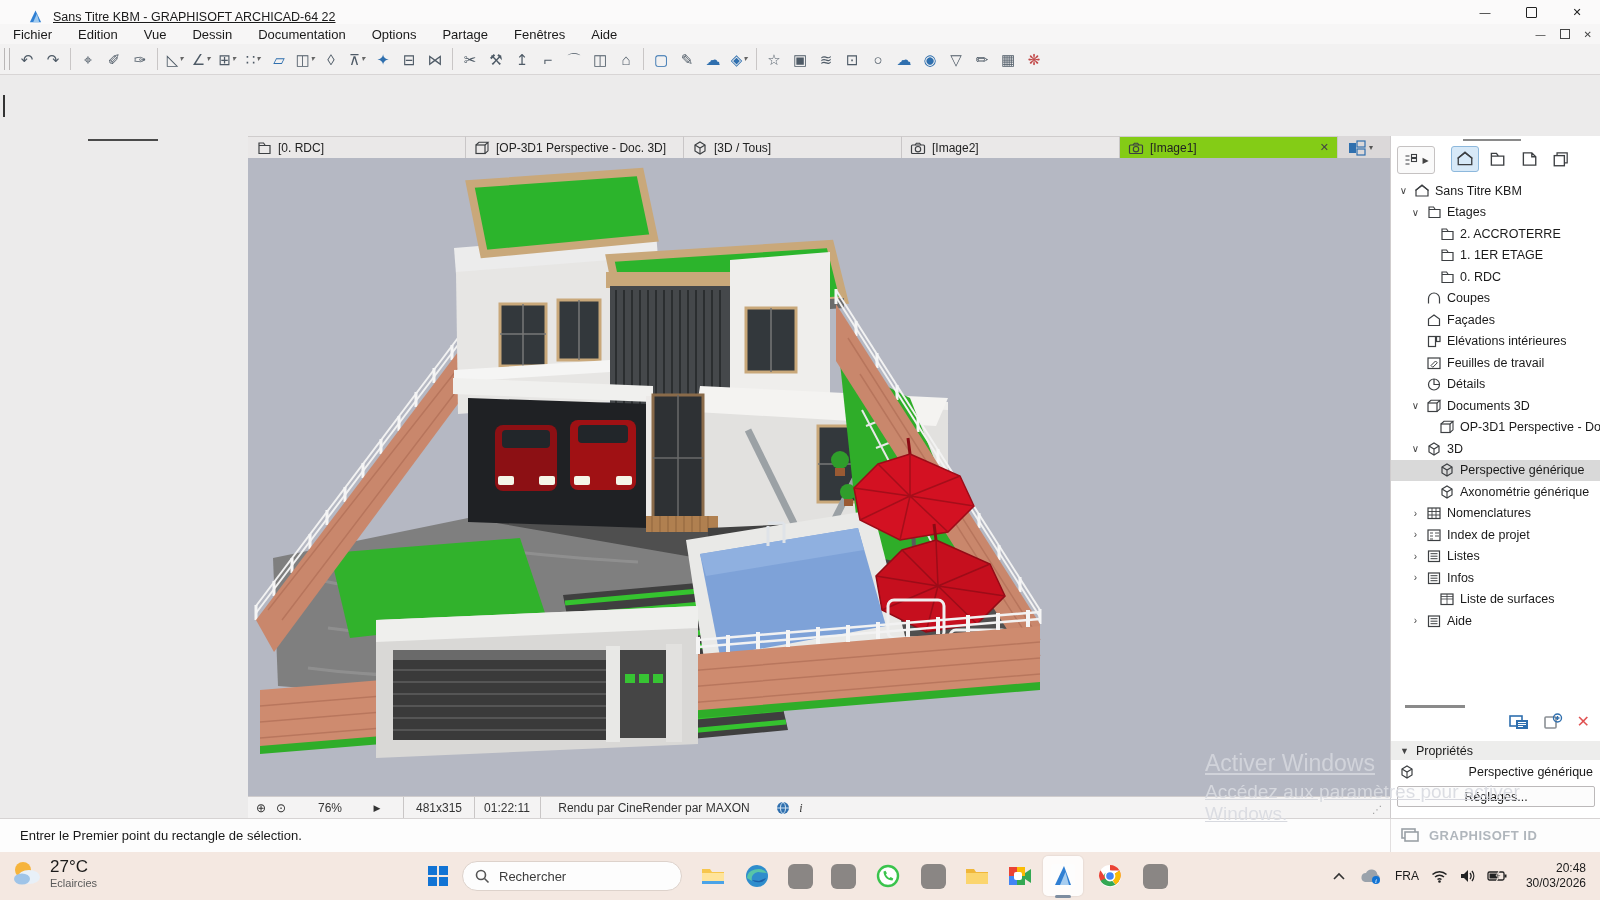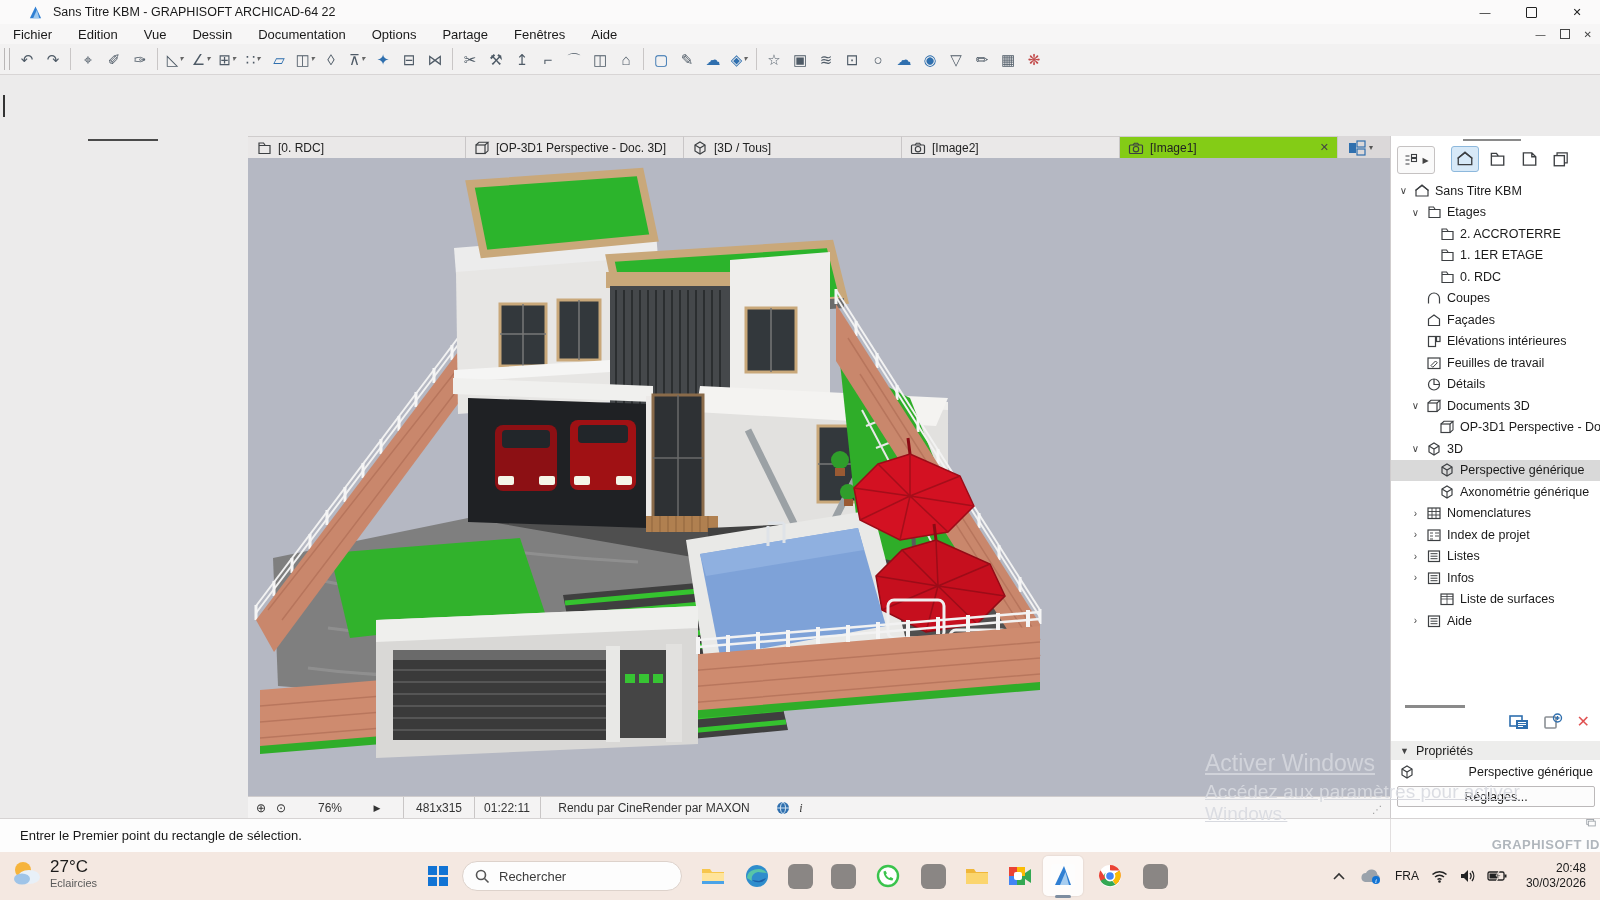--- a/index.html
+++ b/index.html
@@ -1,20 +1,20 @@
 <!DOCTYPE html>
 <html><head>
 <meta charset="utf-8">
 <style>
   html,body{margin:0;padding:0;background:#777;}
   #root{position:relative;width:1600px;height:900px;overflow:hidden;background:#ecebeb;
         font-family:"Liberation Sans",sans-serif;color:#1a1a1a;}
   
   .titlebar{position:absolute;left:0;top:0;width:1600px;height:24px;background:#fbfafa;
-            display:flex;align-items:center;font-size:12.5px;}
+            display:flex;align-items:flex-end;font-size:12.5px;text-decoration:underline;}
   .titlebar .appicon{margin-left:28px;margin-right:10px;width:15px;height:15px;}
   .wbtns{position:absolute;right:0;top:0;height:24px;display:flex;}
   .wbtn{width:46px;height:24px;display:flex;align-items:center;justify-content:center;font-size:11px;color:#222;}
   .wbtn .maxbox{width:9px;height:9px;border:1px solid #222;border-radius:1px;display:inline-block;}
   
   .menubar{position:absolute;left:0;top:24px;width:1600px;height:20px;background:#f7f6f6;
            display:flex;align-items:center;font-size:13px;}
   .menuitem{padding:0 13px;height:20px;display:flex;align-items:center;}
   .mdictl{position:absolute;right:8px;top:0;height:20px;display:flex;gap:14px;align-items:center;color:#444;font-size:10px;}
   .mdictl .maxbox{width:8px;height:8px;border:1px solid #444;display:inline-block;}
@@ -71,21 +71,21 @@
             display:flex;align-items:center;gap:7px;padding-left:9px;box-sizing:border-box;}
   .propname{position:absolute;left:0;top:626px;width:210px;height:20px;display:flex;align-items:center;}
   .propname .nm{position:absolute;right:8px;}
   .propbtn{position:absolute;left:6px;top:650px;width:196px;height:19px;border:1px solid #bcb9ba;border-radius:2px;
            background:#fcfcfc;display:flex;align-items:center;justify-content:center;font-size:12.5px;}
   
   .statusbar{position:absolute;left:0;top:818px;width:1600px;height:34px;background:#fdfdfd;
              border-top:1px solid #d6d3d3;box-sizing:border-box;font-size:13px;display:flex;align-items:center;}
   .statusmsg{padding-left:20px;}
   .gsid{position:absolute;right:0;top:0;width:210px;height:33px;border-left:1px solid #e2dfdf;
-        display:flex;align-items:flex-end;gap:10px;box-sizing:border-box;flex-direction:column;}
+        display:flex;align-items:center;gap:10px;padding-left:10px;box-sizing:border-box;}
   .gsid .txt{color:#b0b6bc;font-weight:bold;letter-spacing:0.5px;font-size:13px;}
   .grip{position:absolute;left:1372px;top:804px;color:#9a9a9a;font-size:10px;}
   
   .watermark{position:absolute;left:1205px;top:750px;z-index:60;pointer-events:none;color:#d4d6dd;opacity:.92;text-decoration:underline;}
   .watermark .l1{font-size:23px;}
   .watermark .l2{font-size:19px;margin-top:4px;color:#d9dbe1;}
   
   .taskbar{position:absolute;left:0;top:852px;width:1600px;height:48px;background:#f4e8e1;}
   .weather{position:absolute;left:10px;top:5px;display:flex;align-items:center;gap:8px;}
   .weather .t1{font-size:17px;color:#1b1b1b;}

